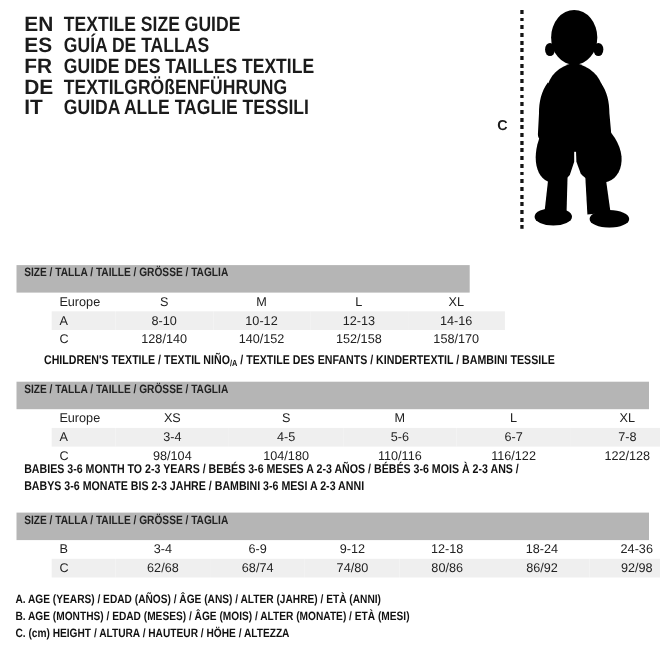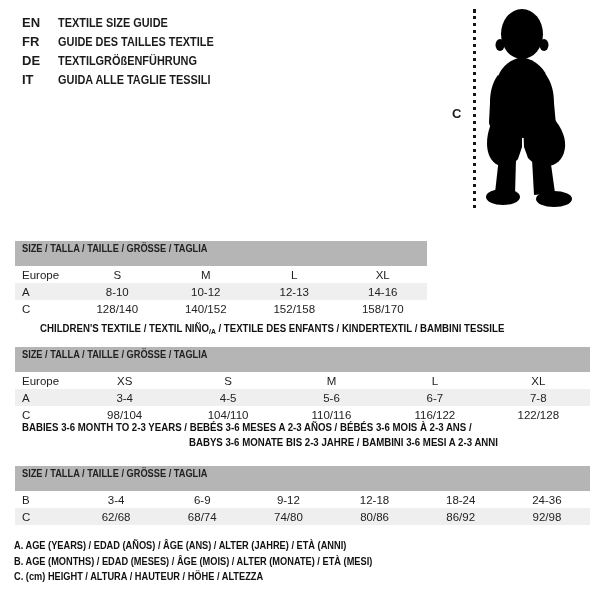--- a/index.html
+++ b/index.html
@@ -5,59 +5,62 @@
   html,body { margin:0; padding:0; background:#fff; }
   .page {
     position:relative; width:600px; height:600px; background:#ffffff;
     font-family:"Liberation Sans","DejaVu Sans",sans-serif; color:#1b1b1b;
     overflow:hidden;
   }
   .cond { display:inline-block; transform:scaleX(0.84); transform-origin:0 50%; white-space:nowrap; }
 
   
   .langs { position:absolute; left:22px; top:13px; }
-  .lang-row { height:19px; line-height:19px; font-weight:bold; font-size:13px; }
+  .lang-row { height:19px; line-height:19px; font-weight:bold; font-size:19px; }
   .lang-code { display:inline-block; width:36px; }
 
   
   .fig-line {
     position:absolute; left:473px; top:9px; width:3px; height:199px;
     background:repeating-linear-gradient(to bottom,#151515 0 3.5px, transparent 3.5px 7px);
   }
   .fig-c { position:absolute; left:452px; top:106px; font-weight:bold; font-size:13px; }
   .baby-svg { position:absolute; left:484px; top:7px; }
 
   
   .sec-title { position:absolute; left:22px; font-weight:bold; font-size:11.5px; line-height:15px; color:#111; }
   .subA { font-size:8px; vertical-align:-2px; }
 
   
   .size-table { position:absolute; left:15px; }
   .size-table .bar {
     height:25px; background:#b5b5b5; line-height:15px; padding-left:7px;
     font-weight:bold; font-size:11px; color:#222;
   }
-  .size-table table { width:100%; border-collapse:collapse; table-layout:fixed; font-size:11.5px; }
+  .size-table table { width:100%; border-collapse:collapse; table-layout:fixed; font-size:11.5px;margin-left:32px; }
   .size-table td { height:17px; padding:0; text-align:center; color:#222; }
   .size-table td.lbl { text-align:left; padding-left:7px; }
   tr.shaded { background:#efefef; }
   col.c-lbl { width:58px; }
 
   
   .legend { position:absolute; left:14px; top:538px; }
   .legend-line { height:15.5px; line-height:15.5px; font-weight:bold; font-size:11px; color:#111; }
 </style>
 </head>
 <body>
 
 <div class="page">
 
   <div class="langs">
     <div class="lang-row">
       <span class="lang-code">EN</span><span class="cond">TEXTILE SIZE GUIDE</span>
+    </div>
+    <div class="lang-row">
+      <span class="lang-code">ES</span><span class="cond">GUÍA DE TALLAS</span>
     </div>
     <div class="lang-row">
       <span class="lang-code">FR</span><span class="cond">GUIDE DES TAILLES TEXTILE</span>
     </div>
     <div class="lang-row">
       <span class="lang-code">DE</span><span class="cond">TEXTILGRÖßENFÜHRUNG</span>
     </div>
     <div class="lang-row">
       <span class="lang-code">IT</span><span class="cond">GUIDA ALLE TAGLIE TESSILI</span>
     </div>
@@ -150,30 +153,30 @@
         <td class="lbl">A</td>
         <td>3-4</td>
         <td>4-5</td>
         <td>5-6</td>
         <td>6-7</td>
         <td>7-8</td>
       </tr>
       <tr>
         <td class="lbl">C</td>
         <td>98/104</td>
-        <td>104/110</td>
+        <td>104/180</td>
         <td>110/116</td>
         <td>116/122</td>
         <td>122/128</td>
       </tr>
     </tbody>
       </table>
   </div>
 
-  <div class="sec-title" style="top:420px;text-align:right;">
+  <div class="sec-title" style="top:420px;">
     <span class="cond">BABIES 3-6 MONTH TO 2-3 YEARS / BEBÉS 3-6 MESES A 2-3 AÑOS / BÉBÉS 3-6 MOIS À 2-3 ANS /</span><br>
     <span class="cond">BABYS 3-6 MONATE BIS 2-3 JAHRE / BAMBINI 3-6 MESI A 2-3 ANNI</span>
   </div>
   <div class="size-table" style="top:466px; width:575px;">
     <div class="bar">
       <span class="cond">SIZE / TALLA / TAILLE / GRÖSSE / TAGLIA</span>
     </div>
     <table>
       <colgroup>
           <col class="c-lbl">

